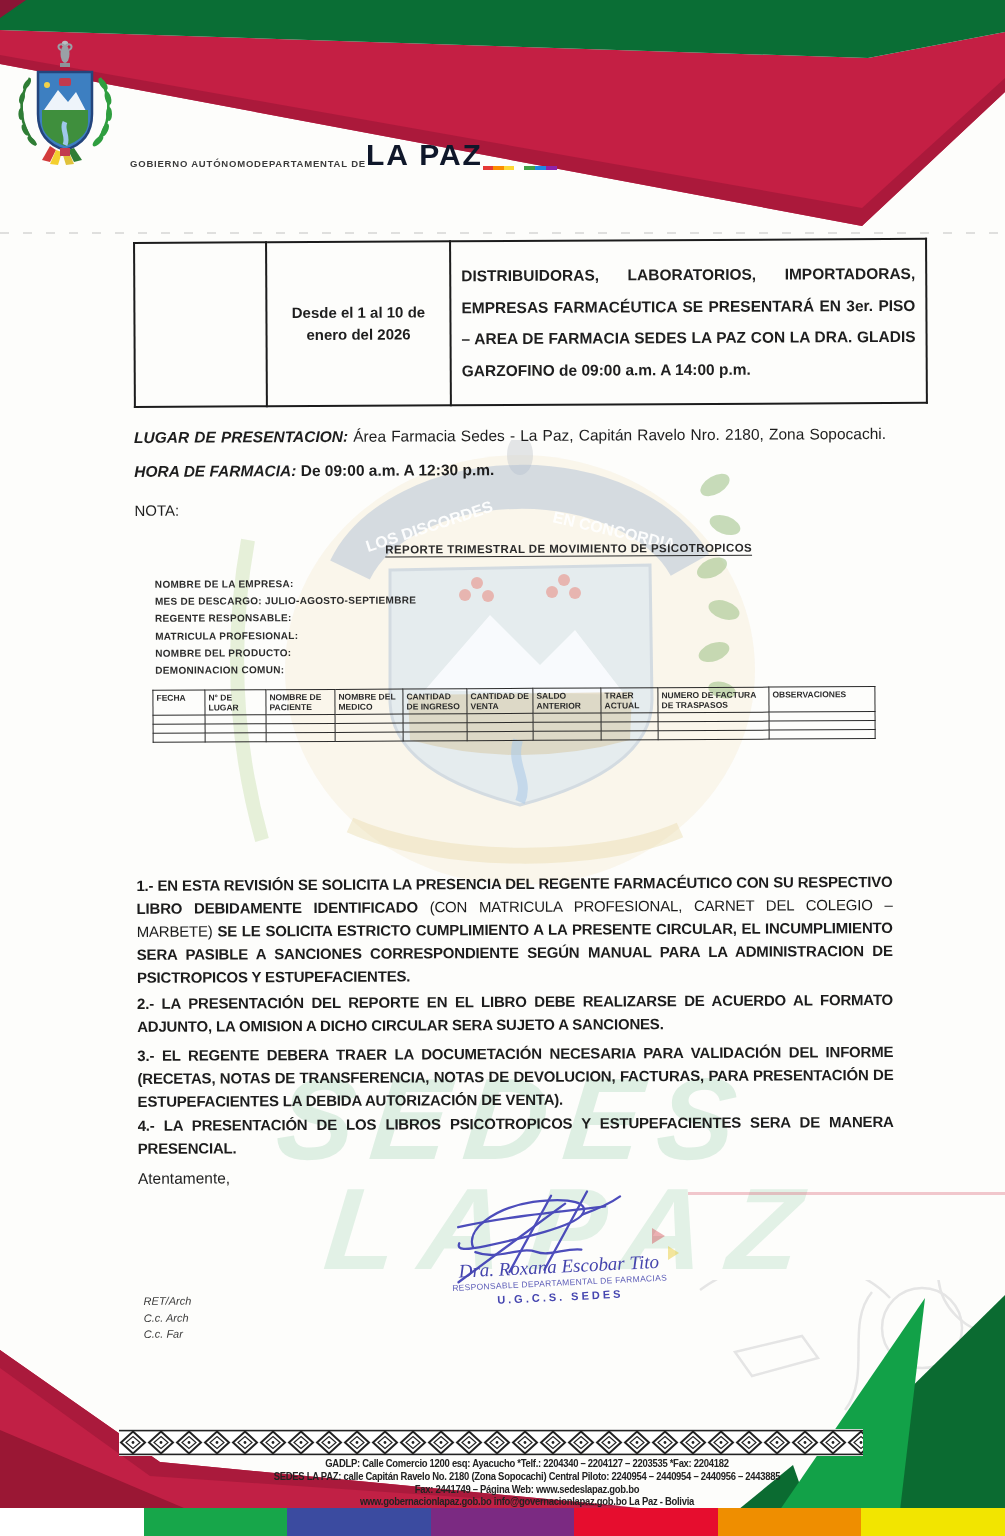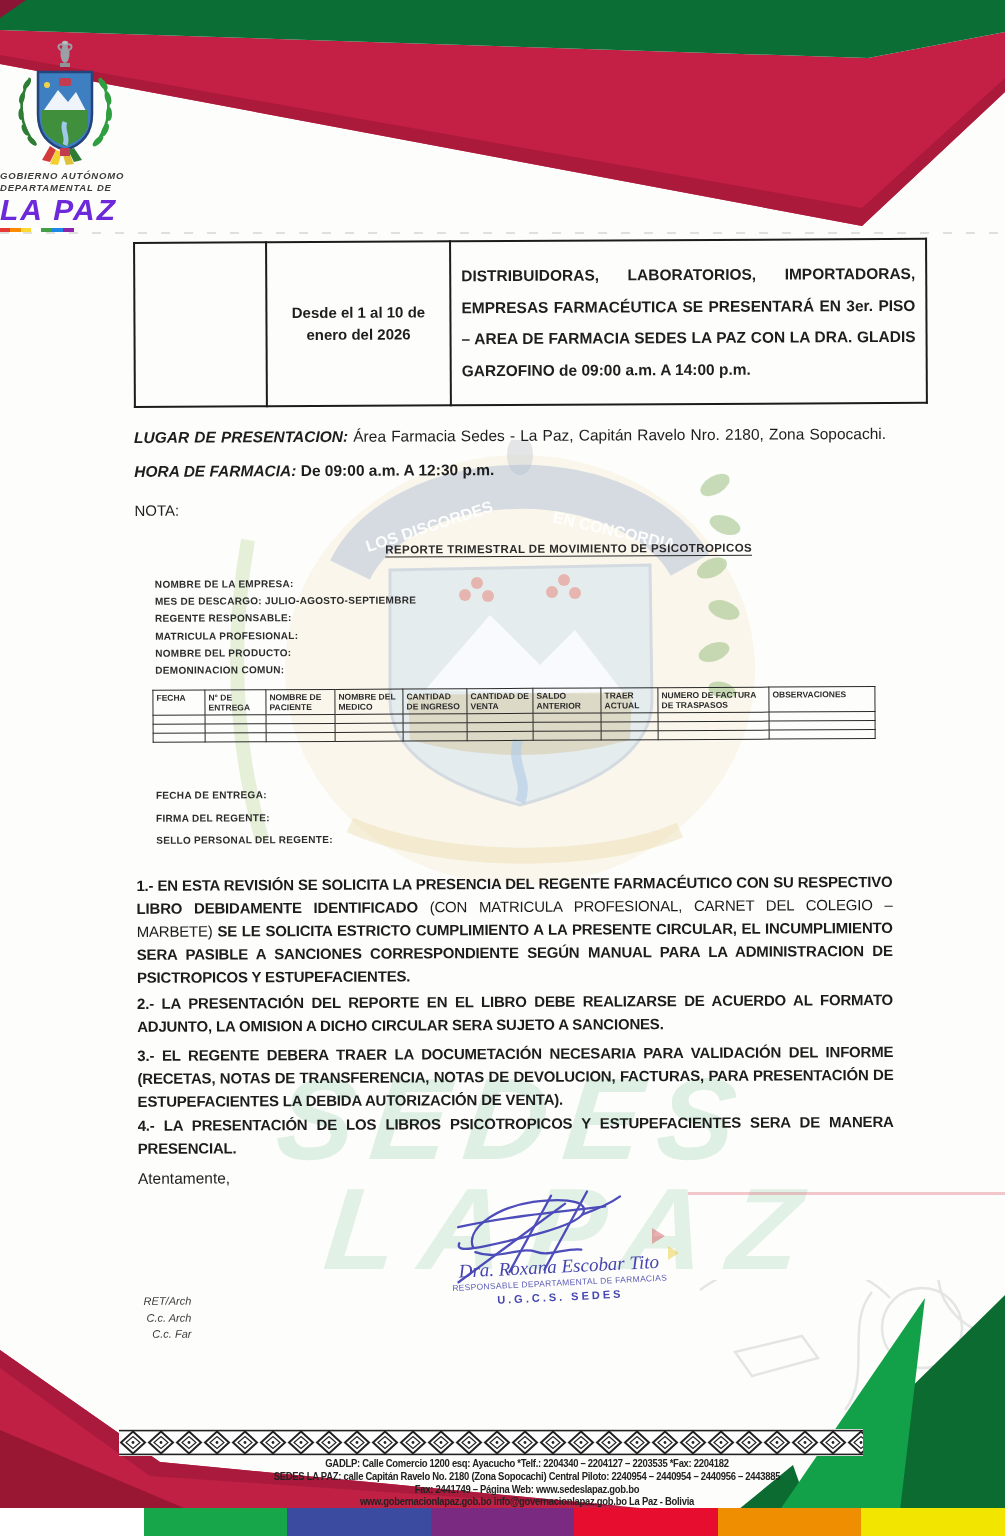--- a/index.html
+++ b/index.html
@@ -3,23 +3,23 @@
 <meta charset="utf-8">
 <style>
   html,body{margin:0;padding:0;background:#ffffff;}
   .page{position:relative;width:1005px;height:1536px;background:#fdfdfb;overflow:hidden;
         font-family:"Liberation Sans",sans-serif;color:#1e1e1e;}
   .abs{position:absolute;}
 
   
   .header-svg{position:absolute;left:0;top:0;z-index:1;}
   .logo-block{position:absolute;left:0;top:38px;width:100%;z-index:2;
-              display:flex;flex-direction:column;align-items:flex-start;font-style:italic;}
+              display:flex;flex-direction:row;align-items:flex-end;}
   .org-line{font-size:9.5px;font-weight:bold;letter-spacing:.8px;color:#3b3b3b;line-height:12px;}
-  .org-name{font-size:30px;font-weight:bold;letter-spacing:2px;color:#6d28d9;line-height:30px;margin-top:1px;}
+  .org-name{font-size:30px;font-weight:bold;letter-spacing:2px;color:#0f172a;line-height:30px;margin-top:1px;}
   .rainbow-bar{width:74px;height:4px;margin-top:3px;
     background:linear-gradient(90deg,#e53935 0 14%,#fb8c00 14% 28%,#fdd835 28% 42%,#ffffff 42% 56%,#43a047 56% 70%,#1e88e5 70% 85%,#8e24aa 85% 100%);}
   .scan-divider{position:absolute;left:0;top:232px;width:100%;height:2px;opacity:.3;z-index:1;
     background:repeating-linear-gradient(90deg,#9a9a9a 0 9px,transparent 9px 23px);}
 
   
   .wm{z-index:0;pointer-events:none;}
   .wm-sedes{left:278px;top:1052px;font-size:116px;font-weight:bold;font-style:italic;
     letter-spacing:16px;transform:skewX(-6deg);color:rgba(63,168,104,.16);}
   .wm-lapaz{left:326px;top:1162px;font-size:116px;font-weight:bold;font-style:italic;
@@ -66,21 +66,21 @@
   .note-light{font-weight:normal;}
   .p1{top:872px;} .p2{top:990px;} .p3{top:1042px;} .p4{top:1112px;}
   .closing{left:135px;top:1168px;font-size:15.5px;font-weight:normal;}
 
   .sig-svg{position:absolute;left:0;top:0;z-index:3;}
   .stamp{left:428px;top:1256px;width:256px;text-align:center;transform:rotate(-2.5deg);z-index:3;}
   .stamp-name{font-family:"Liberation Serif",serif;font-style:italic;font-size:19px;color:#4545ad;line-height:21px;}
   .stamp-role{font-size:8.5px;color:#5d5db8;letter-spacing:.3px;line-height:13px;}
   .stamp-unit{font-size:11px;font-weight:bold;color:#4646b0;letter-spacing:3px;line-height:15px;}
 
-  .refblock{left:140px;top:1291px;font-size:11px;font-style:italic;color:#3a3a3a;line-height:16.5px;text-align:right;}
+  .refblock{left:140px;top:1291px;font-size:11px;font-style:italic;color:#3a3a3a;line-height:16.5px;}
 
   
   .footer-svg{position:absolute;left:0;top:1280px;z-index:1;}
   .diamond-band{position:absolute;left:119px;top:1429px;z-index:1;}
   .footer-text{position:absolute;left:127px;top:1457px;width:800px;z-index:2;text-align:center;
     font-size:10.5px;font-weight:bold;line-height:12.8px;color:#222;
     transform:scaleX(.9);transform-origin:50% 0;letter-spacing:-.3px;}
   .color-bar{position:absolute;left:0;top:1508px;width:1005px;height:28px;display:flex;z-index:3;}
   .color-bar div{flex:1 1 0;}
 </style>
@@ -223,21 +223,21 @@
         <col style="width:64px">
           <col style="width:66px">
           <col style="width:68px">
           <col style="width:57px">
         <col style="width:111px">
           <col style="width:106px">
       </colgroup>
       <tbody>
           <tr>
         <th>FECHA</th>
-        <th>N° DE ENTREGA</th>
+        <th>N° DE LUGAR</th>
         <th>NOMBRE DE PACIENTE</th>
         <th>NOMBRE DEL MEDICO</th>
         <th>CANTIDAD DE INGRESO</th>
         <th>CANTIDAD DE VENTA</th>
         <th>SALDO ANTERIOR</th>
         <th>TRAER ACTUAL</th>
         <th>NUMERO DE FACTURA DE TRASPASOS</th>
         <th>OBSERVACIONES</th>
       </tr>
       <tr>
@@ -272,25 +272,20 @@
             <td></td>
             <td></td>
             <td></td>
             <td></td>
             <td></td>
             <td></td>
       </tr>
     </tbody>
       </table>
 
-    <div class="abs delivery">
-      <div>FECHA DE ENTREGA:</div>
-      <div>FIRMA DEL REGENTE:</div>
-      <div>SELLO PERSONAL DEL REGENTE:</div>
-    </div>
 
     <div class="abs note-p p1">
       <span>1.- EN ESTA REVISIÓN SE SOLICITA LA PRESENCIA DEL REGENTE FARMACÉUTICO CON SU RESPECTIVO LIBRO DEBIDAMENTE IDENTIFICADO </span><span class="note-light">(CON MATRICULA PROFESIONAL, CARNET DEL COLEGIO – MARBETE)</span><span> SE LE SOLICITA ESTRICTO CUMPLIMIENTO A LA PRESENTE CIRCULAR, EL INCUMPLIMIENTO SERA PASIBLE A SANCIONES CORRESPONDIENTE SEGÚN MANUAL PARA LA ADMINISTRACION DE PSICTROPICOS Y ESTUPEFACIENTES.</span>
     </div>
     <div class="abs note-p p2">2.- LA PRESENTACIÓN DEL REPORTE EN EL LIBRO DEBE REALIZARSE DE ACUERDO AL FORMATO ADJUNTO, LA OMISION A DICHO CIRCULAR SERA SUJETO A SANCIONES.</div>
     <div class="abs note-p p3">3.- EL REGENTE DEBERA TRAER LA DOCUMETACIÓN NECESARIA PARA VALIDACIÓN DEL INFORME (RECETAS, NOTAS DE TRANSFERENCIA, NOTAS DE DEVOLUCION, FACTURAS, PARA PRESENTACIÓN DE ESTUPEFACIENTES LA DEBIDA AUTORIZACIÓN DE VENTA).</div>
     <div class="abs note-p p4">4.- LA PRESENTACIÓN DE LOS LIBROS PSICOTROPICOS Y ESTUPEFACIENTES SERA DE MANERA PRESENCIAL.</div>
 
     <div class="abs closing">Atentamente,</div>
 

